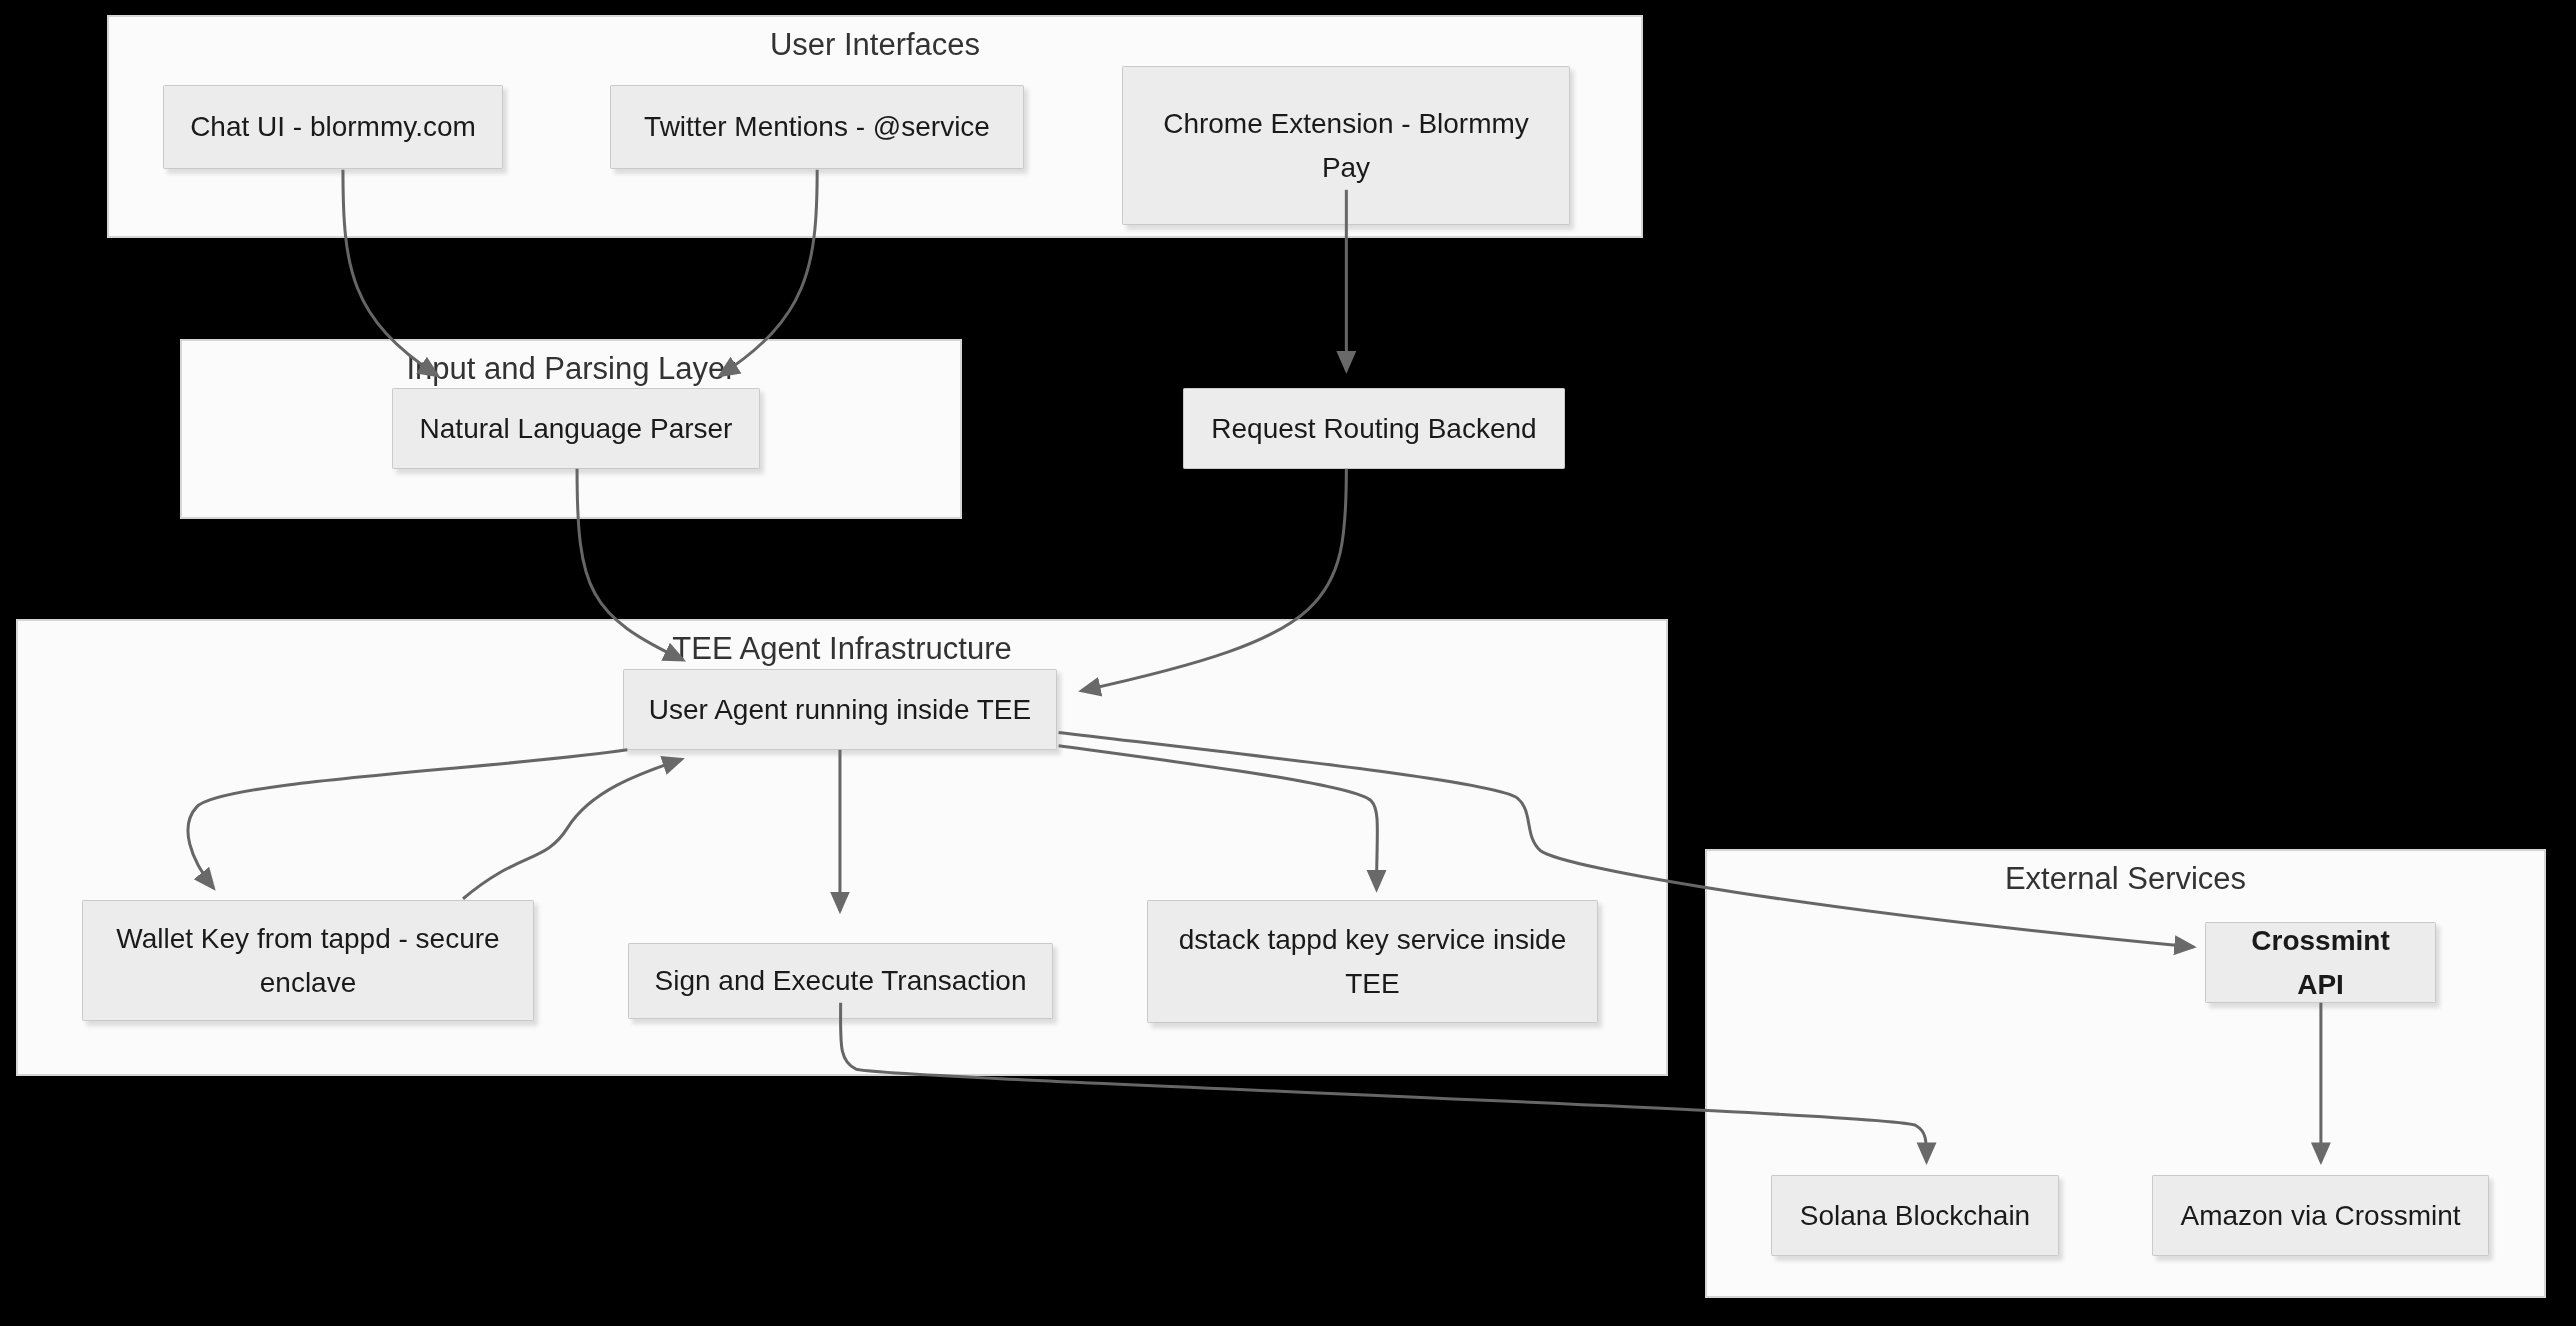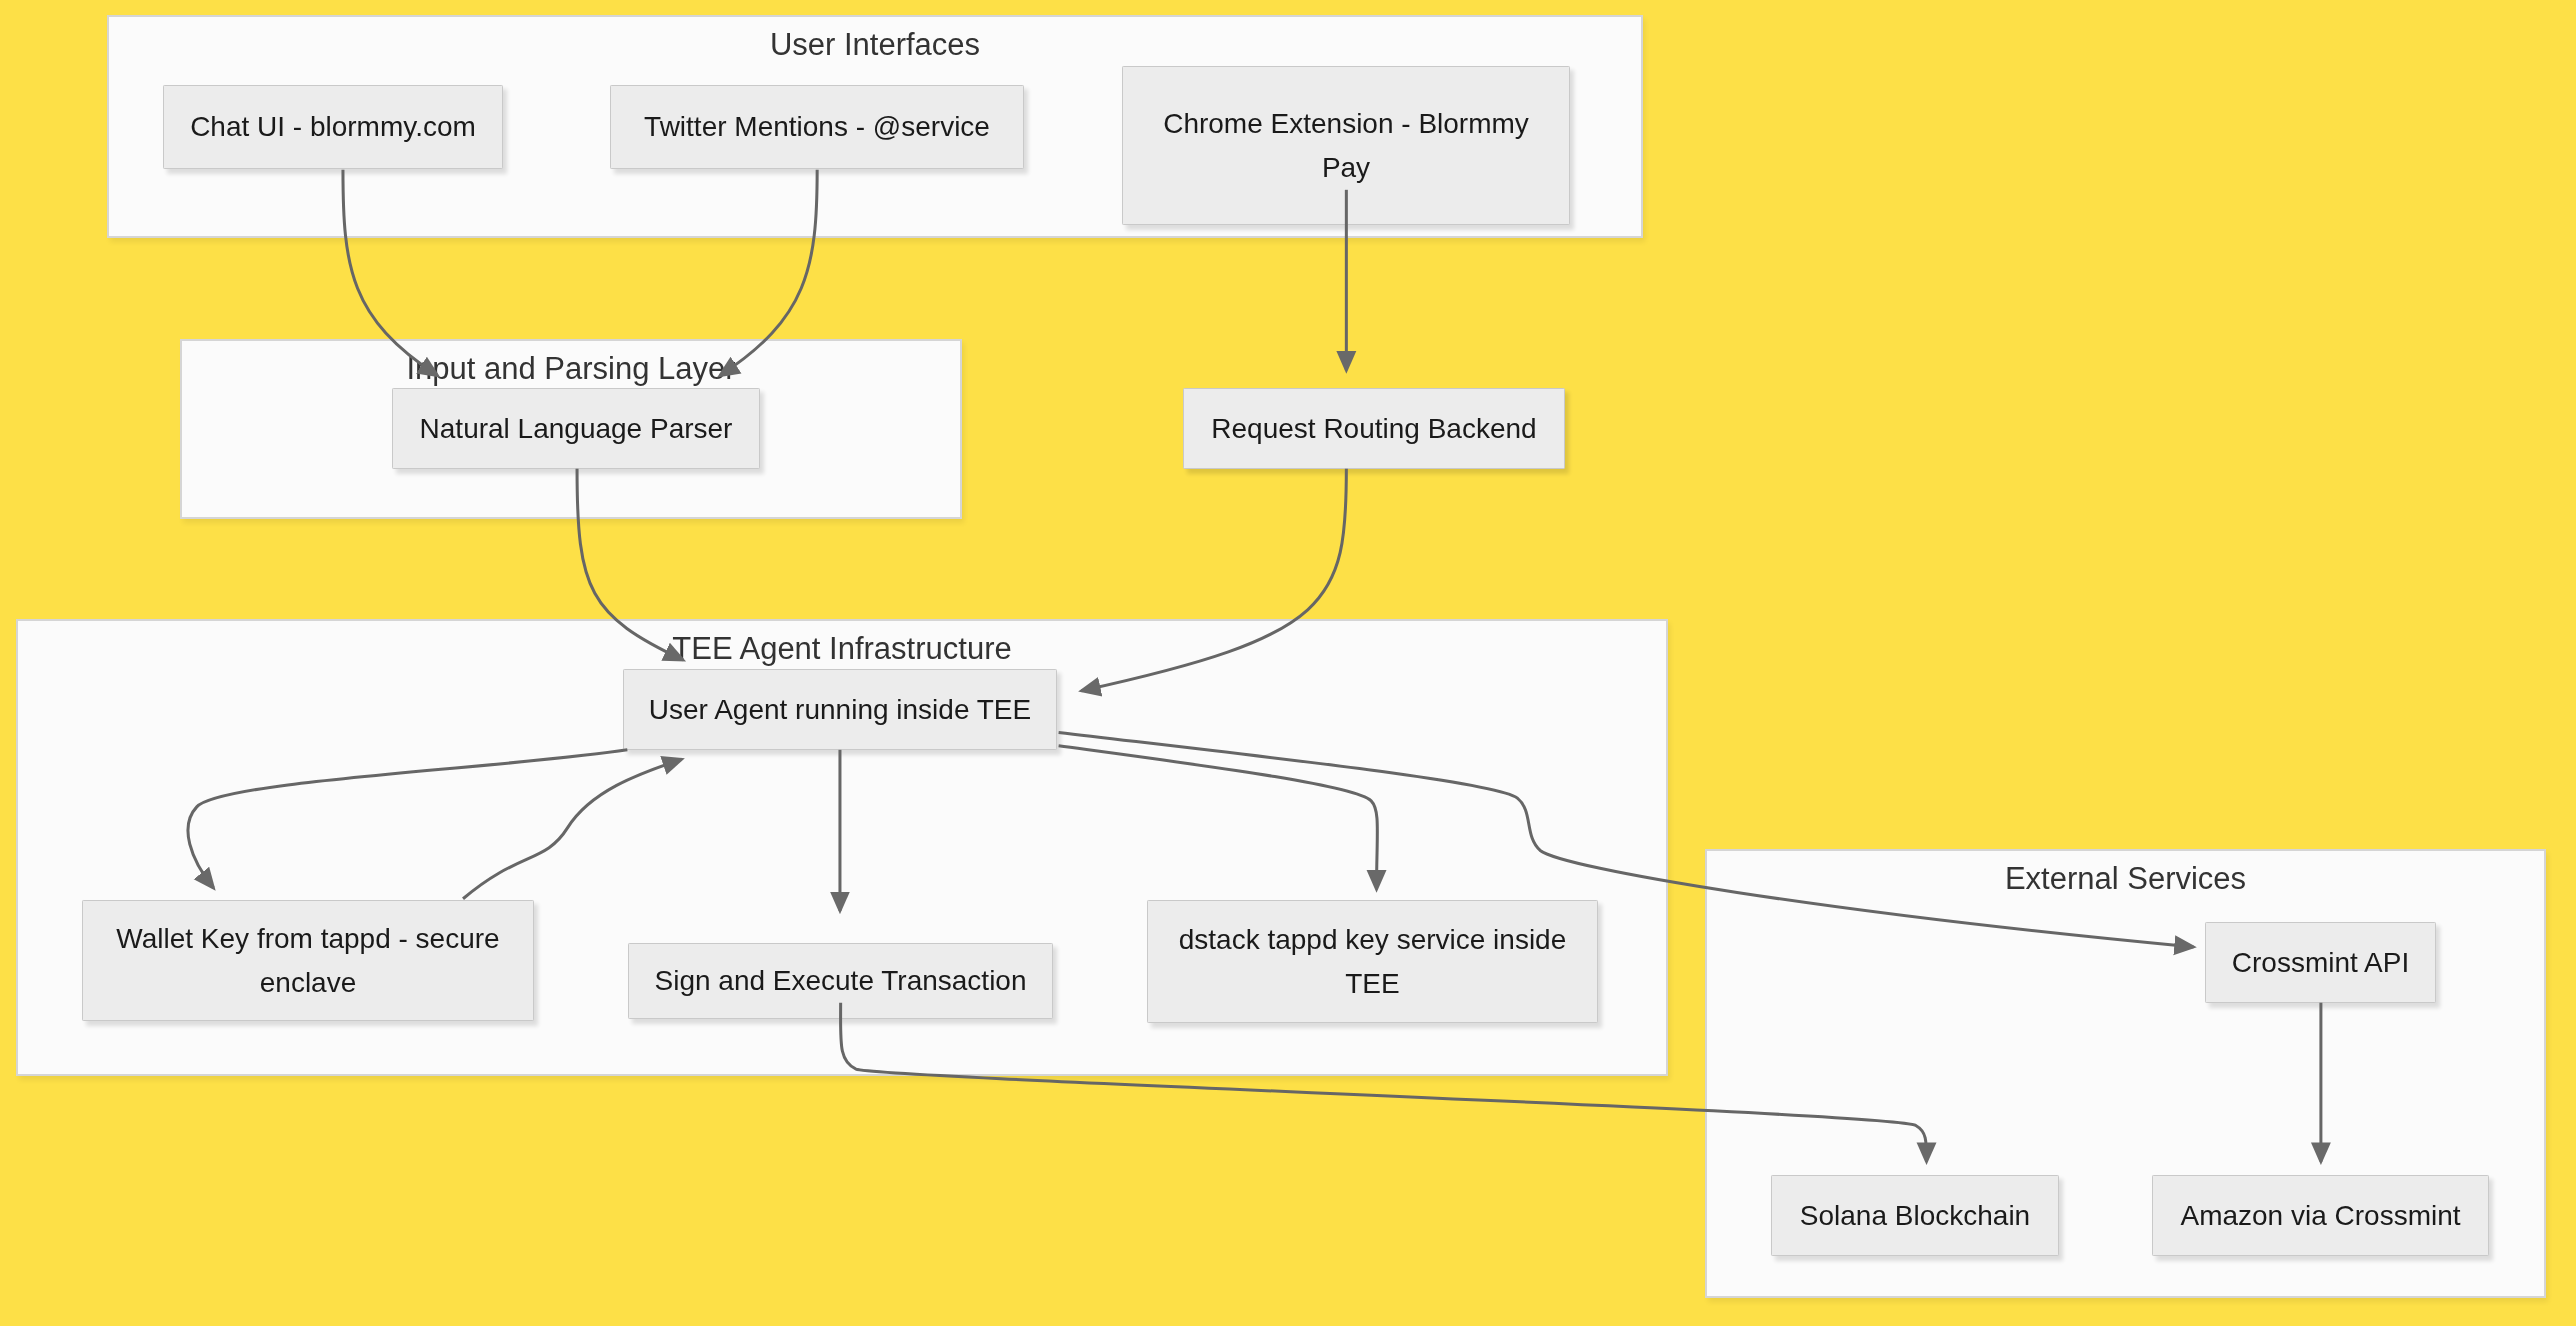--- a/index.html
+++ b/index.html
@@ -5,21 +5,21 @@
   html, body {
     margin: 0;
     padding: 0;
     background: #ffffff;
     font-family: "Liberation Sans", "DejaVu Sans", sans-serif;
   }
   #canvas {
     position: relative;
     width: 2576px;
     height: 1326px;
-    background: #fde047;
+    background: #000000;
     overflow: hidden;
   }
   .container {
     position: absolute;
     background: #fbfbfb;
     border: 2px solid #d5d5d5;
     box-shadow: 3.4px 4px 5.4px rgba(0,0,0,0.07);
     box-sizing: border-box;
   }
   .container-title {
@@ -95,21 +95,21 @@
   <div class="node" style="left:1155px; top:388px; width:382px; height:81px;margin-left:28px;">Request Routing Backend</div>
 
   <div class="node" style="left:623px; top:669px; width:434px; height:81px;">User Agent running inside TEE</div>
 
   <div class="node" style="left:82px; top:900px; width:452px; height:121px;">Wallet Key from tappd - secure enclave</div>
 
   <div class="node" style="left:628px; top:943px; width:425px; height:76px;">Sign and Execute Transaction</div>
 
   <div class="node" style="left:1147px; top:900px; width:451px; height:123px;">dstack tappd key service inside TEE</div>
 
-  <div class="node" style="left:2205px; top:922px; width:231px; height:81px;">Crossmint API</div>
+  <div class="node" style="left:2205px; top:922px; width:231px; height:81px;font-weight:bold;">Crossmint API</div>
 
   <div class="node" style="left:1771px; top:1175px; width:288px; height:81px;">Solana Blockchain</div>
 
   <div class="node" style="left:2152px; top:1175px; width:337px; height:81px;">Amazon via Crossmint</div>
 
   <svg id="edges" viewBox="0 0 3840 1977" xmlns="http://www.w3.org/2000/svg">
     <defs>
       <marker id="arrowhead" viewBox="0 0 10 10" refX="8.5" refY="5" markerWidth="7.5" markerHeight="7.5" orient="auto-start-reverse">
         <path d="M 0 0.6 L 10 5 L 0 9.4 z" fill="#696969"></path>
       </marker>

